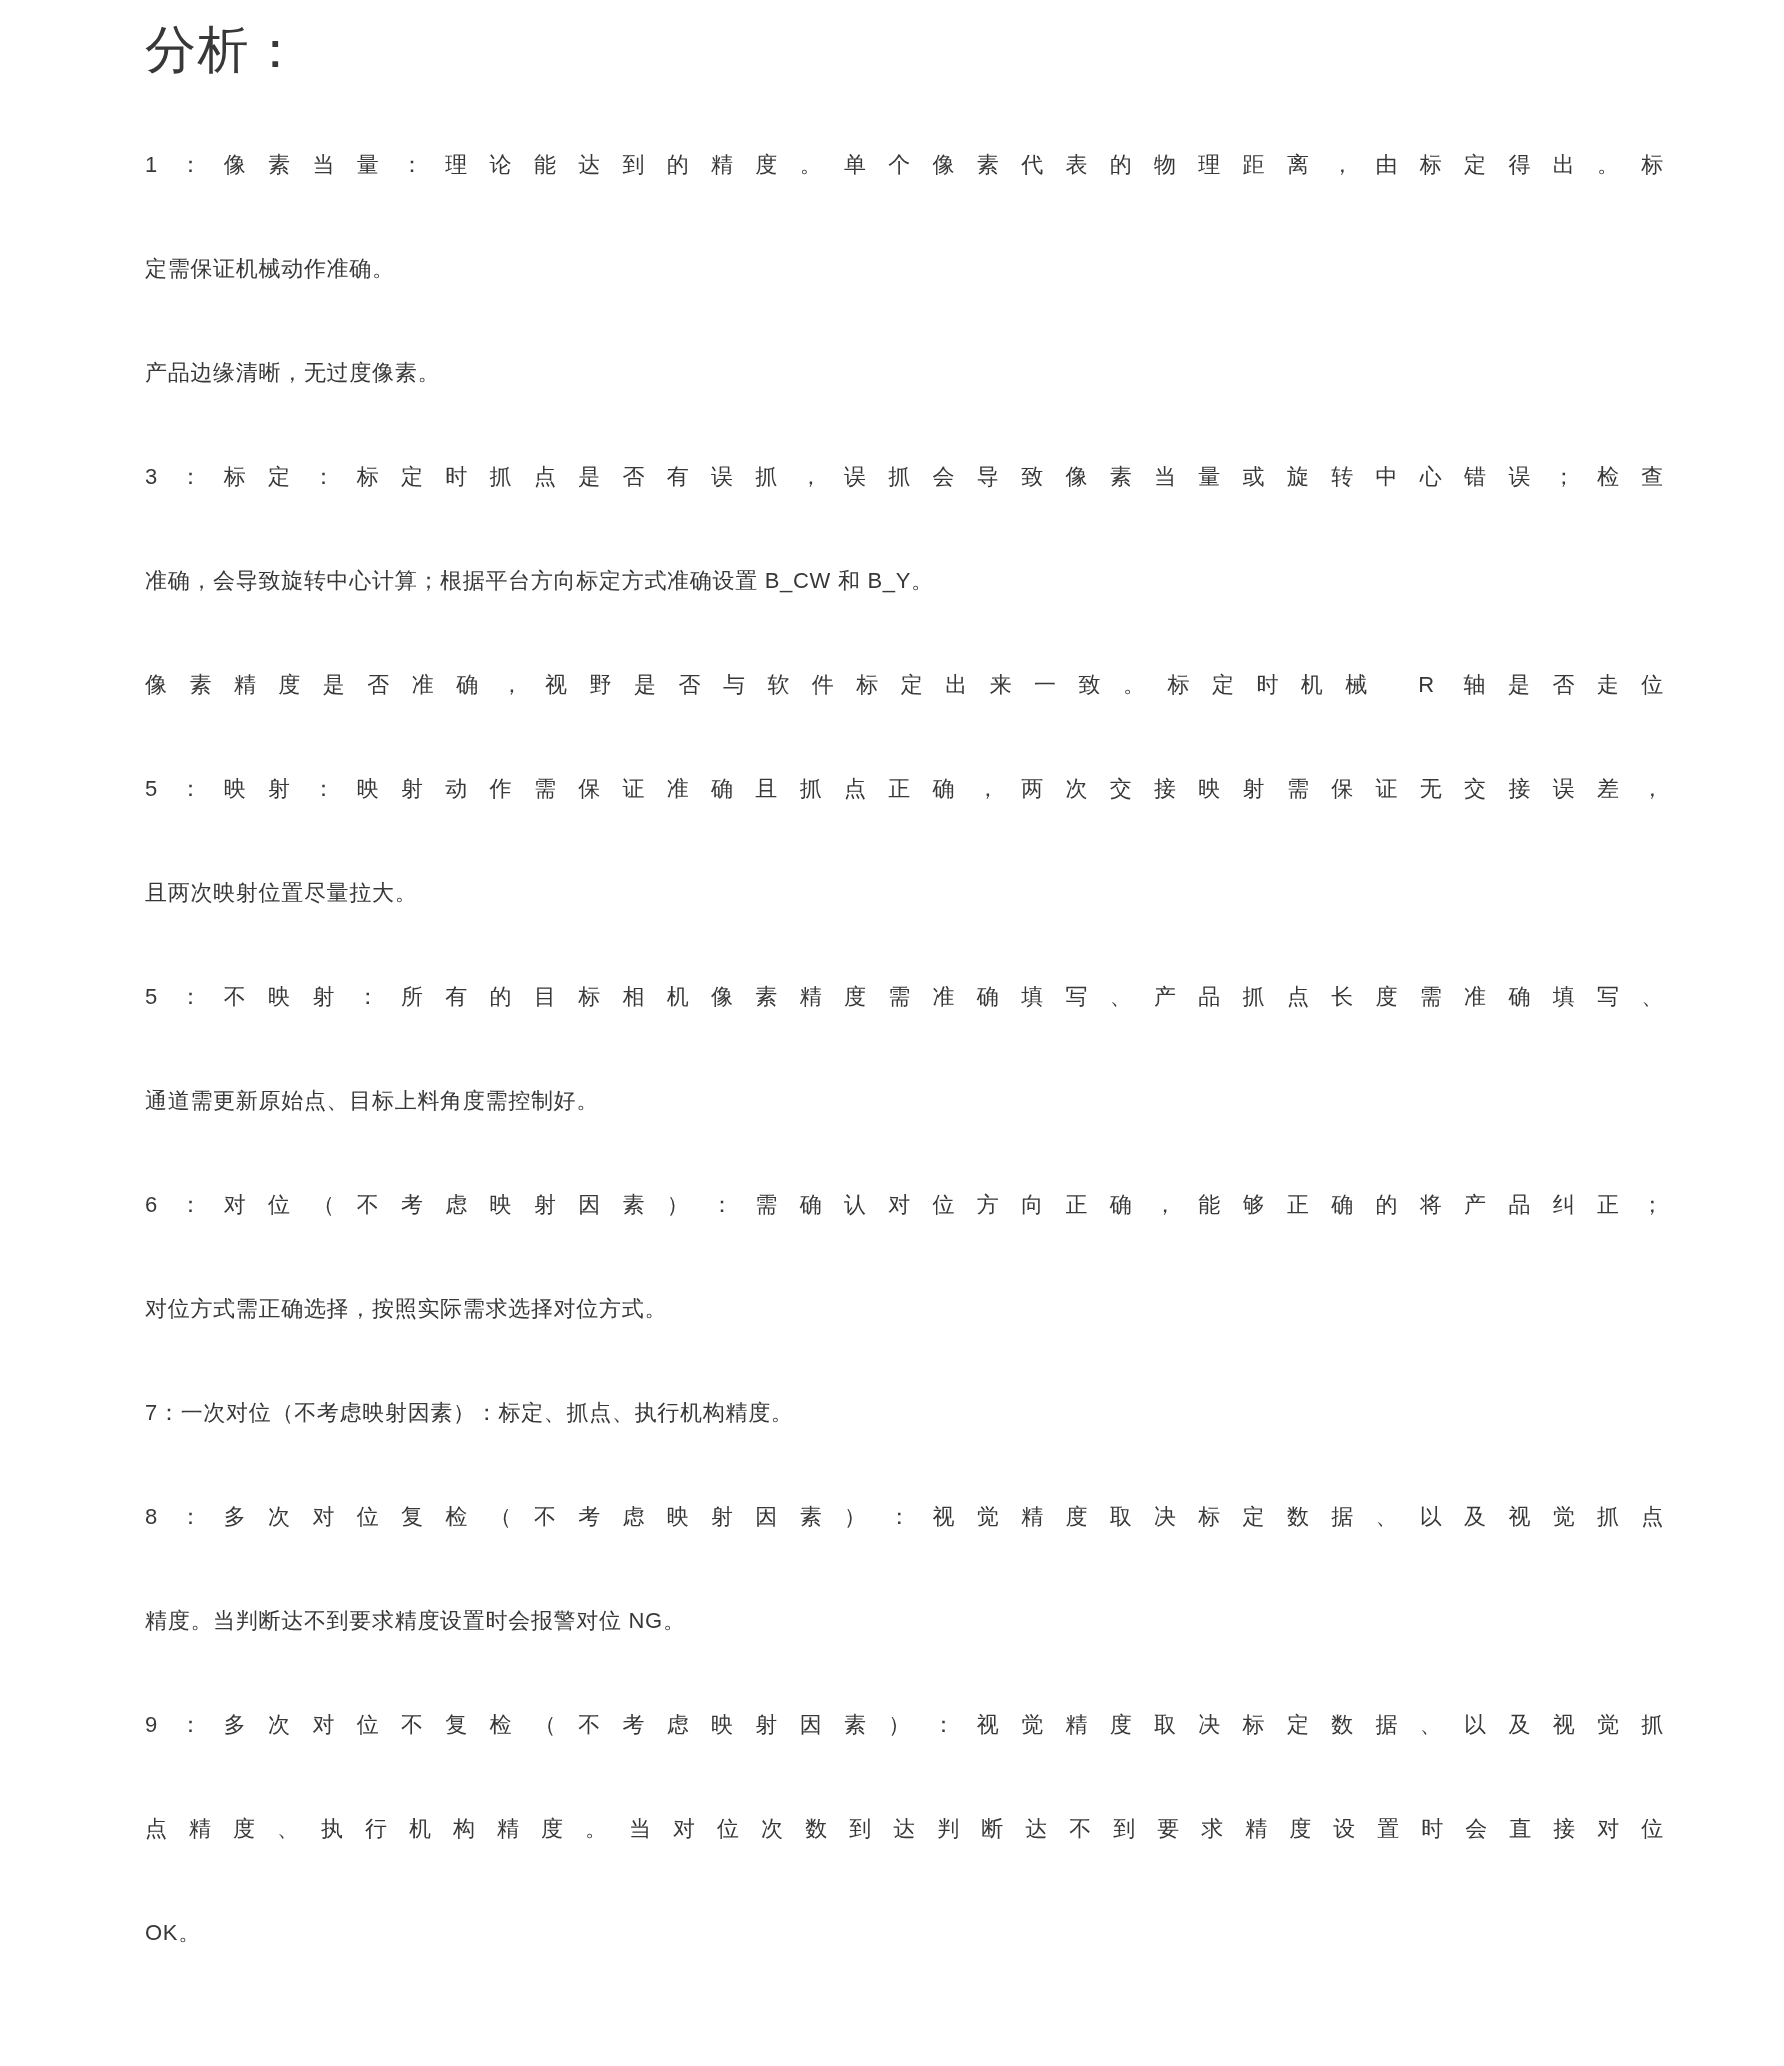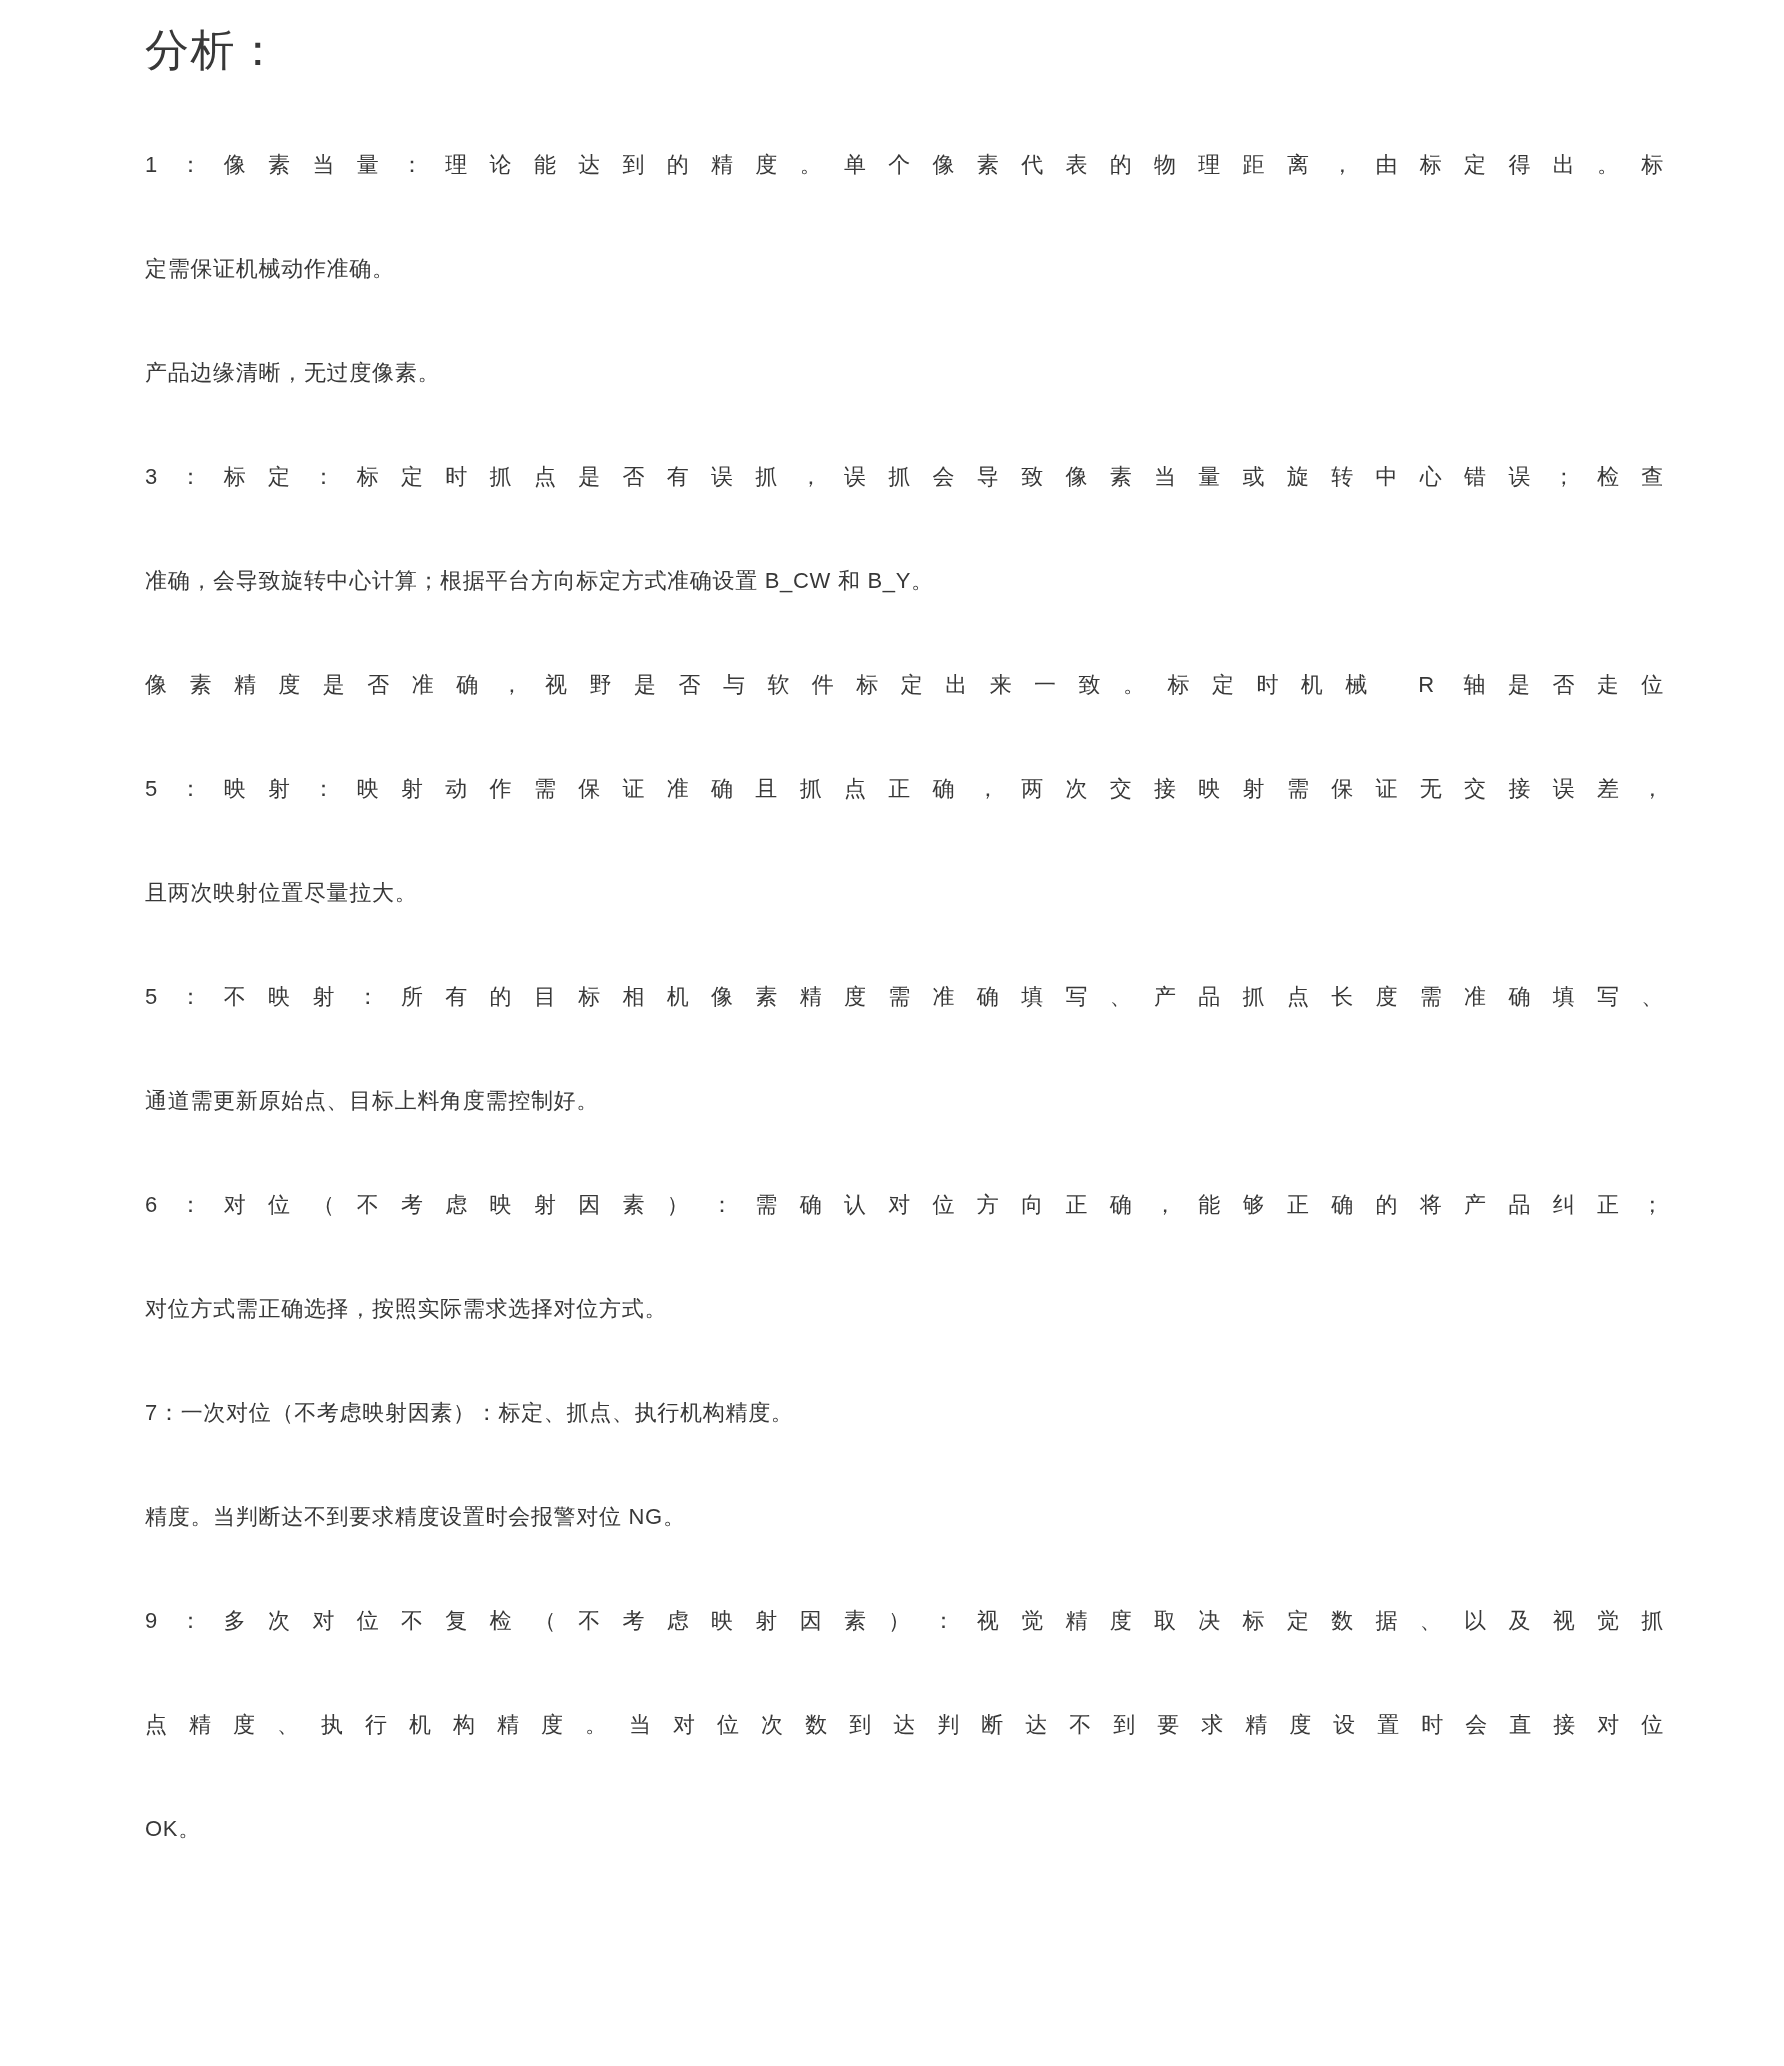--- a/index.html
+++ b/index.html
@@ -12,21 +12,21 @@
     width: 1784px;
     height: 2066px;
     box-sizing: border-box;
     background: #ffffff;
     padding: 7px 120px 0 145px;
     font-family: "Liberation Sans", "DejaVu Sans", sans-serif;
     color: #383838;
     overflow: hidden;
   }
   .doc-title {
-    font-size: 44px;
+    font-size: 51px;
     line-height: 85px;
     font-weight: 400;
     letter-spacing: 1.4px;
     margin: 0 0 21px 0;
     text-align: left;
   }
   .paragraph {
     margin: 0;
     padding: 0;
   }
@@ -73,20 +73,21 @@
         <div class="text-line">通道需更新原始点、目标上料角度需控制好。</div>
       </div>
       <div class="paragraph">
         <div class="text-line fill">6：对位（不考虑映射因素）：需确认对位方向正确，能够正确的将产品纠正；</div>
         <div class="text-line">对位方式需正确选择，按照实际需求选择对位方式。</div>
       </div>
       <div class="paragraph">
         <div class="text-line">7：一次对位（不考虑映射因素）：标定、抓点、执行机构精度。</div>
       </div>
       <div class="paragraph">
+        <div class="text-line fill">8：多次对位复检（不考虑映射因素）：视觉精度取决标定数据、以及视觉抓点</div>
         <div class="text-line">精度。当判断达不到要求精度设置时会报警对位 NG。</div>
       </div>
       <div class="paragraph">
         <div class="text-line fill">9：多次对位不复检（不考虑映射因素）：视觉精度取决标定数据、以及视觉抓</div>
         <div class="text-line fill">点精度、执行机构精度。当对位次数到达判断达不到要求精度设置时会直接对位</div>
         <div class="text-line">OK。</div>
       </div>
     </div>
 </div>
 

